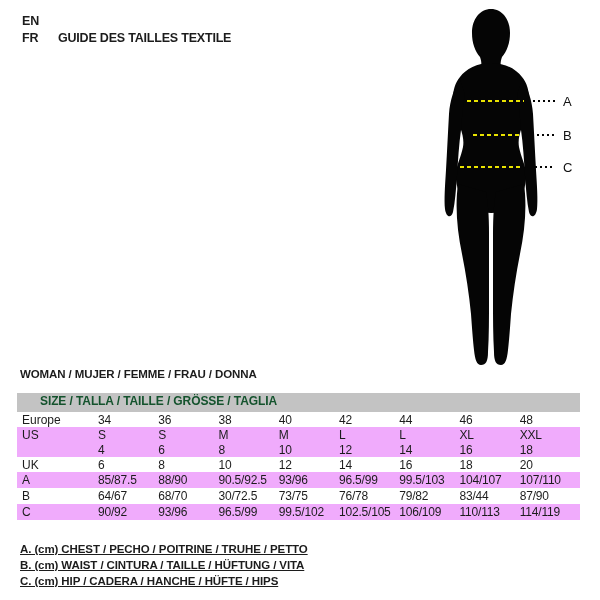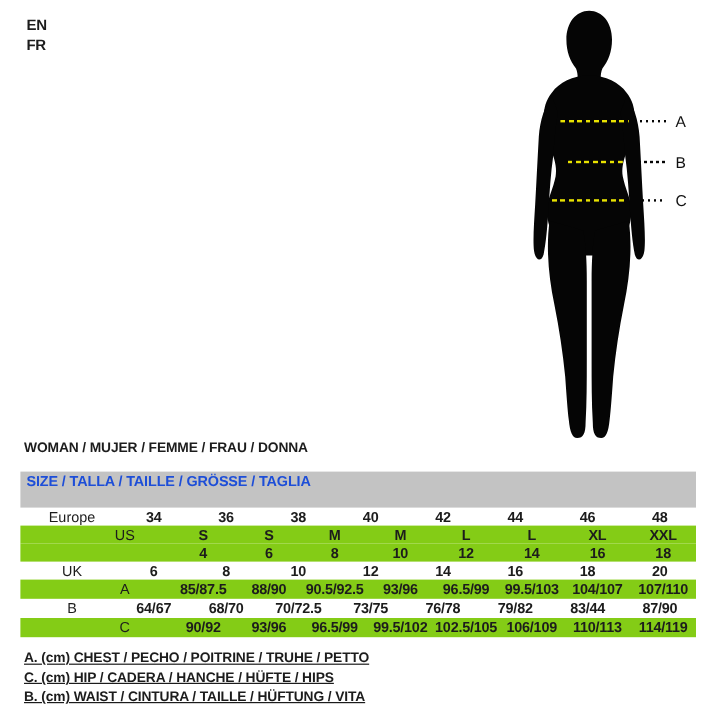--- a/index.html
+++ b/index.html
@@ -27,44 +27,45 @@
   .dash-yellow { background: repeating-linear-gradient(90deg,#e9e300 0 4px, transparent 4px 7px); }
   .dot-black { background: repeating-linear-gradient(90deg,#050505 0 2px, transparent 2px 5px); }
   .measure-letter { position:absolute; font-size:13px; font-weight:400; color:#111; }
 
   
   .section-title { position:absolute; left:20px; top:368px; font-size:11.5px; font-weight:bold; letter-spacing:-0.1px; }
 
   
   .size-table { position:absolute; left:17px; top:393px; width:563px; font-size:12px; }
   .thead {
-    height:30px; line-height:17px; background:#c3c3c3;
-    padding-left:5px; font-weight:600; color:#1d4ed8; letter-spacing:-0.1px;
+    height:19px; line-height:17px; background:#c3c3c3;
+    padding-left:23px; font-weight:600; color:#14532d; letter-spacing:-0.1px;
   }
   .trow { display:grid; grid-template-columns:81px repeat(8,1fr); align-items:center; height:15px; }
   .trow.tall { height:16px; }
-  .trow.shaded { background:#84cc16;padding-left:44px; }
-  .tlabel { padding-left:5px; text-align:center; white-space:nowrap; }
-  .tcell { text-align:center; white-space:nowrap; letter-spacing:-0.2px;font-weight:bold; }
+  .trow.shaded { background:#f0abfc; }
+  .tlabel { padding-left:5px; text-align:left; white-space:nowrap; }
+  .tcell { white-space:nowrap; letter-spacing:-0.2px; }
 
   
   .legend-block { position:absolute; left:20px; top:543px;text-decoration:underline; }
   .legend-line { height:16.2px; font-size:11.5px; font-weight:bold; letter-spacing:-0.1px; white-space:nowrap; }
 </style>
 </head>
 <body>
 
 <div class="canvas">
 
   <div class="lang-block">
     <div class="lang-row">
       <span class="lang-code">EN</span>
     </div>
     <div class="lang-row">
       <span class="lang-code">FR</span>
+      <span class="lang-title">GUIDE DES TAILLES TEXTILE</span>
     </div>
   </div>
 
   <div class="figure-wrap">
     <svg class="silhouette-svg" viewBox="0 0 156 362" xmlns="http://www.w3.org/2000/svg" aria-hidden="true">
       <g fill="#050505">
 
         <path d="M78,3 C89,3 97,13 97,27 C97,37 94,45 89,51 C87,56 87,62 90,67 L66,67 C69,62 69,56 67,51 C62,45 59,37 59,27 C59,13 67,3 78,3 Z"></path>
 
         <path d="M78,57 C92,57 103,63 109,71 C114,77 116,84 116,93 C116,103 113,112 109,121 C106,129 105,135 106,141 C108,151 112,158 113,166 C114,178 110,190 102,198 C95,204 87,207 78,207 C69,207 61,204 54,198 C46,190 42,178 43,166 C44,158 48,151 50,141 C51,135 50,129 47,121 C43,112 40,103 40,93 C40,84 42,77 47,71 C53,63 64,57 78,57 Z"></path>
@@ -154,21 +155,21 @@
       <span class="tcell">96.5/99</span>
       <span class="tcell">99.5/103</span>
       <span class="tcell">104/107</span>
       <span class="tcell">107/110</span>
     </div>
 
     <div class="trow tall">
       <span class="tlabel">B</span>
       <span class="tcell">64/67</span>
       <span class="tcell">68/70</span>
-      <span class="tcell">70/72.5</span>
+      <span class="tcell">30/72.5</span>
       <span class="tcell">73/75</span>
       <span class="tcell">76/78</span>
       <span class="tcell">79/82</span>
       <span class="tcell">83/44</span>
       <span class="tcell">87/90</span>
     </div>
 
     <div class="trow tall shaded">
       <span class="tlabel">C</span>
       <span class="tcell">90/92</span>
@@ -177,17 +178,17 @@
       <span class="tcell">99.5/102</span>
       <span class="tcell">102.5/105</span>
       <span class="tcell">106/109</span>
       <span class="tcell">110/113</span>
       <span class="tcell">114/119</span>
     </div>
   </div>
 
   <div class="legend-block">
     <div class="legend-line">A. (cm) CHEST / PECHO / POITRINE / TRUHE / PETTO</div>
+    <div class="legend-line">B. (cm) WAIST / CINTURA / TAILLE / HÜFTUNG / VITA</div>
     <div class="legend-line">C. (cm) HIP / CADERA / HANCHE / HÜFTE / HIPS</div>
-    <div class="legend-line">B. (cm) WAIST / CINTURA / TAILLE / HÜFTUNG / VITA</div>
   </div>
 
 </div>
 
 </body></html>

